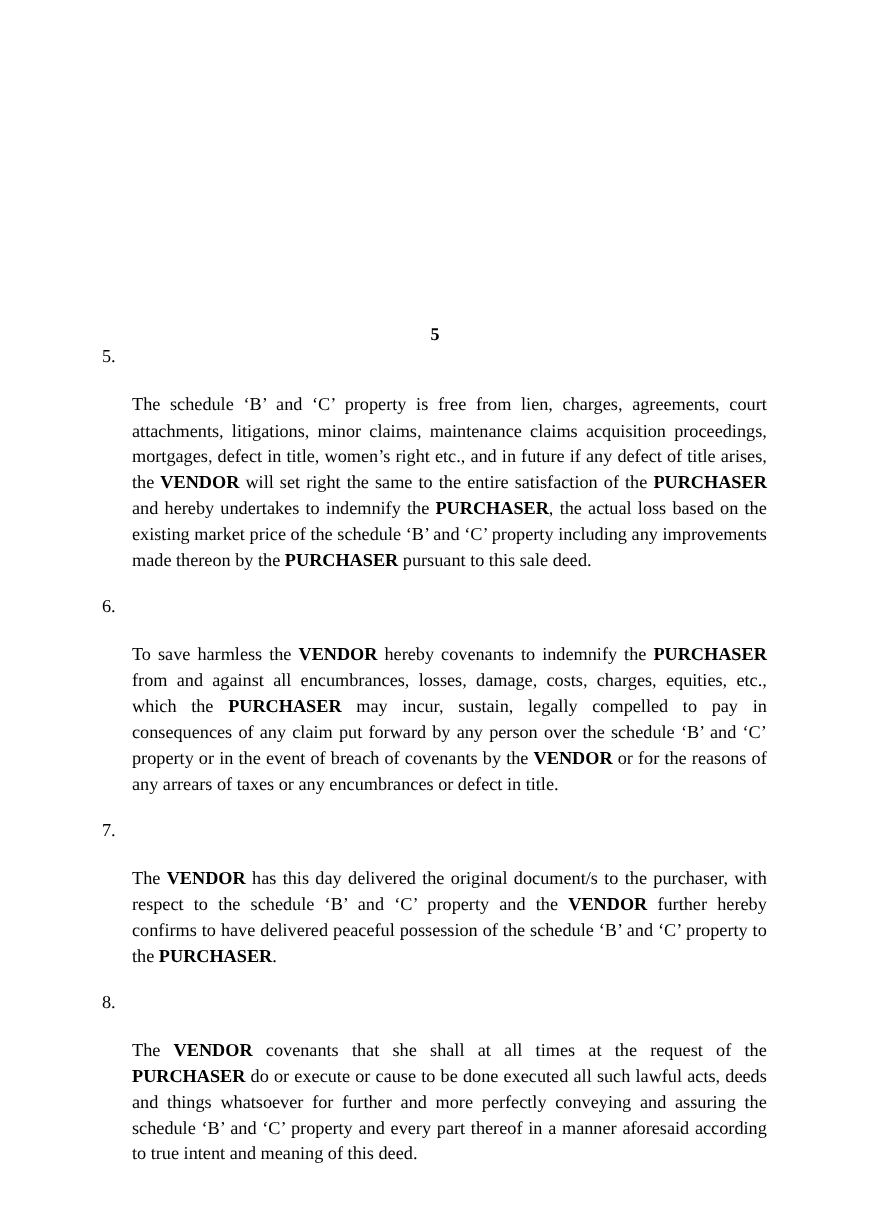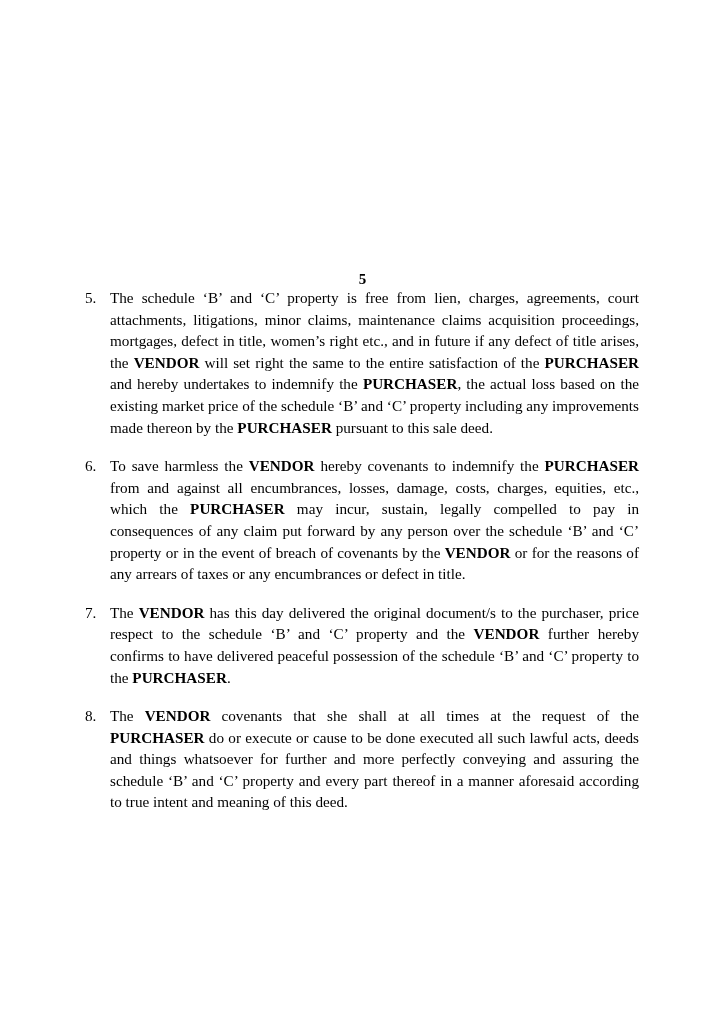--- a/index.html
+++ b/index.html
@@ -48,20 +48,21 @@
     text-align: left;
     white-space: nowrap;
   }
   .clause-body {
     flex: 1 1 auto;
     font-size: 15.2px;
     line-height: 21.6px;
     text-align: justify;
     text-justify: inter-word;
     hyphens: none;
+    margin-top: 40px;
   }
   b, strong {
     font-weight: bold;
   }
 </style>
 </head>
 <body>
 
 <div class="page">
 
@@ -72,21 +73,21 @@
   <div class="clause">
         <div class="clause-marker">5.</div>
         <div class="clause-body"><span>The schedule ‘B’ and ‘C’ property is free from lien, charges, agreements, court attachments, litigations, minor claims, maintenance claims acquisition proceedings, mortgages, defect in title, women’s right etc., and in future if any defect of title arises, the </span><b>VENDOR</b><span> will set right the same to the entire satisfaction of the </span><b>PURCHASER</b><span> and hereby undertakes to indemnify the </span><b>PURCHASER</b><span>, the actual loss based on the existing market price of the schedule ‘B’ and ‘C’ property including any improvements made thereon by the </span><b>PURCHASER</b><span> pursuant to this sale deed.</span></div>
       </div>
       <div class="clause">
         <div class="clause-marker">6.</div>
         <div class="clause-body"><span>To save harmless the </span><b>VENDOR</b><span> hereby covenants to indemnify the </span><b>PURCHASER</b><span> from and against all encumbrances, losses, damage, costs, charges, equities, etc., which the </span><b>PURCHASER</b><span> may incur, sustain, legally compelled to pay in consequences of any claim put forward by any person over the schedule ‘B’ and ‘C’ property or in the event of breach of covenants by the </span><b>VENDOR</b><span> or for the reasons of any arrears of taxes or any encumbrances or defect in title.</span></div>
       </div>
       <div class="clause">
         <div class="clause-marker">7.</div>
-        <div class="clause-body"><span>The </span><b>VENDOR</b><span> has this day delivered the original document/s to the purchaser, price respect to the schedule ‘B’ and ‘C’ property and the </span><b>VENDOR</b><span> further hereby confirms to have delivered peaceful possession of the schedule ‘B’ and ‘C’ property to the </span><b>PURCHASER</b><span>.</span></div>
+        <div class="clause-body"><span>The </span><b>VENDOR</b><span> has this day delivered the original document/s to the purchaser, with respect to the schedule ‘B’ and ‘C’ property and the </span><b>VENDOR</b><span> further hereby confirms to have delivered peaceful possession of the schedule ‘B’ and ‘C’ property to the </span><b>PURCHASER</b><span>.</span></div>
       </div>
       <div class="clause">
         <div class="clause-marker">8.</div>
         <div class="clause-body"><span>The </span><b>VENDOR</b><span> covenants that she shall at all times at the request of the </span><b>PURCHASER</b><span> do or execute or cause to be done executed all such lawful acts, deeds and things whatsoever for further and more perfectly conveying and assuring the schedule ‘B’ and ‘C’ property and every part thereof in a manner aforesaid according to true intent and meaning of this deed.</span></div>
       </div>
     </div>
 
 </div>
 
 </body></html>

